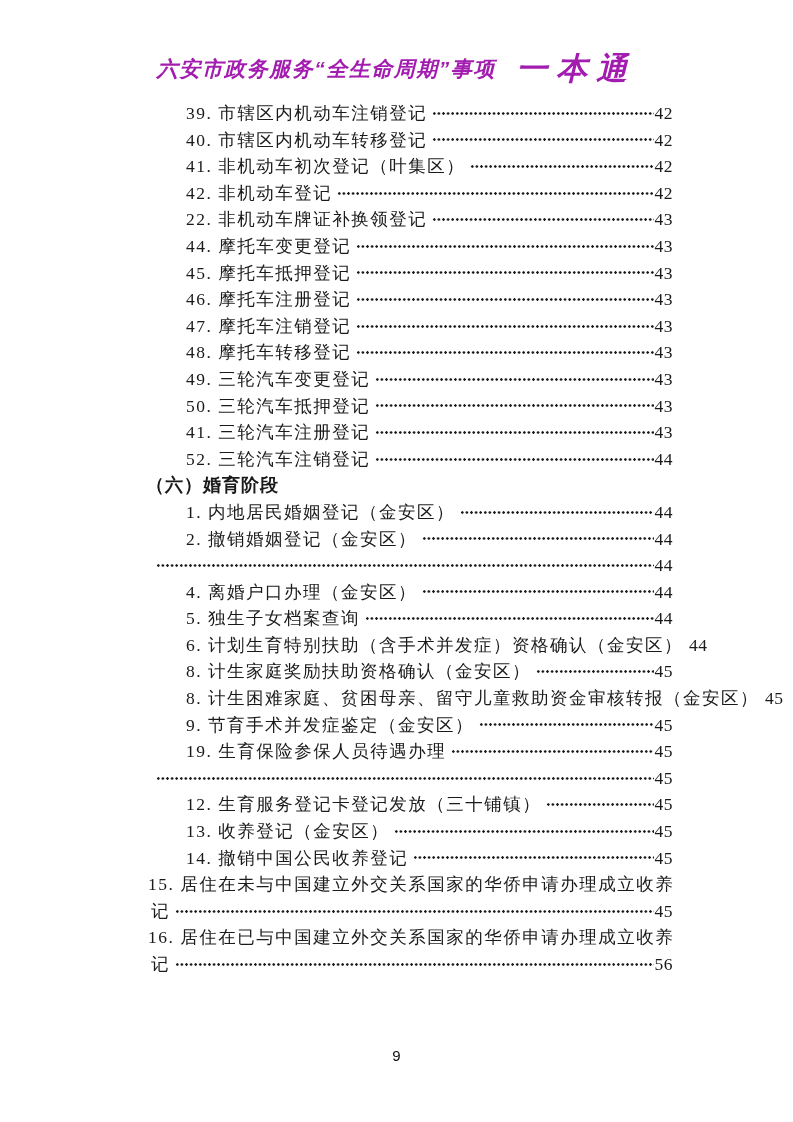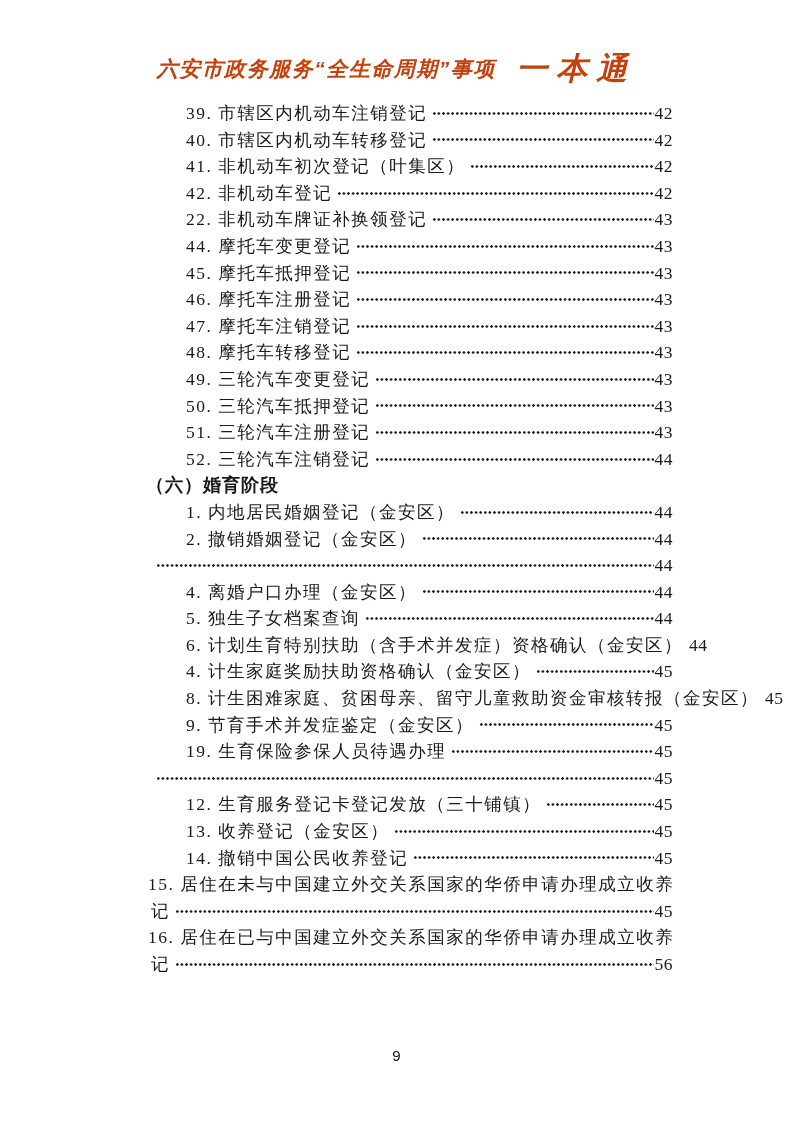--- a/index.html
+++ b/index.html
@@ -88,21 +88,21 @@
     bottom: 58px; left: 0; right: 0;
     text-align: center;
     font-family: "Liberation Sans", "DejaVu Sans", sans-serif;
     font-size: 15px;
     color: #111;
   }
 </style>
 </head>
 <body style="background: rgb(255, 255, 255); color: rgb(26, 26, 26);">
 
-<div class="page-header" style="color: #c2410c;">
+<div class="page-header" style="color: #a21caf;">
   <span class="header-main">六安市政务服务“全生命周期”事项</span>
   <span class="header-brand">一本通</span>
 </div>
 
 <div class="toc">
     <div class="toc-row">
       <span class="entry-text ind">39. 市辖区内机动车注销登记</span>
       <div class="dots"></div>
       <span class="page-num">42</span>
     </div>
@@ -155,21 +155,21 @@
       <span class="entry-text ind">49. 三轮汽车变更登记</span>
       <div class="dots"></div>
       <span class="page-num">43</span>
     </div>
     <div class="toc-row">
       <span class="entry-text ind">50. 三轮汽车抵押登记</span>
       <div class="dots"></div>
       <span class="page-num">43</span>
     </div>
     <div class="toc-row">
-      <span class="entry-text ind">51. 三轮汽车注册登记</span>
+      <span class="entry-text ind">41. 三轮汽车注册登记</span>
       <div class="dots"></div>
       <span class="page-num">43</span>
     </div>
     <div class="toc-row">
       <span class="entry-text ind">52. 三轮汽车注销登记</span>
       <div class="dots"></div>
       <span class="page-num">44</span>
     </div>
     <div class="section-heading">（六）婚育阶段</div>
     <div class="toc-row">
@@ -195,21 +195,21 @@
       <span class="entry-text ind">5. 独生子女档案查询</span>
       <div class="dots"></div>
       <span class="page-num">44</span>
     </div>
     <div class="toc-row">
       <span class="entry-text ind">6. 计划生育特别扶助（含手术并发症）资格确认（金安区）</span>
       <div class="dots"></div>
       <span class="page-num">44</span>
     </div>
     <div class="toc-row">
-      <span class="entry-text ind">4. 计生家庭奖励扶助资格确认（金安区）</span>
+      <span class="entry-text ind">8. 计生家庭奖励扶助资格确认（金安区）</span>
       <div class="dots"></div>
       <span class="page-num">45</span>
     </div>
     <div class="toc-row">
       <span class="entry-text ind">8. 计生困难家庭、贫困母亲、留守儿童救助资金审核转报（金安区）</span>
       <div class="dots"></div>
       <span class="page-num">45</span>
     </div>
     <div class="toc-row">
       <span class="entry-text ind">9. 节育手术并发症鉴定（金安区）</span>

